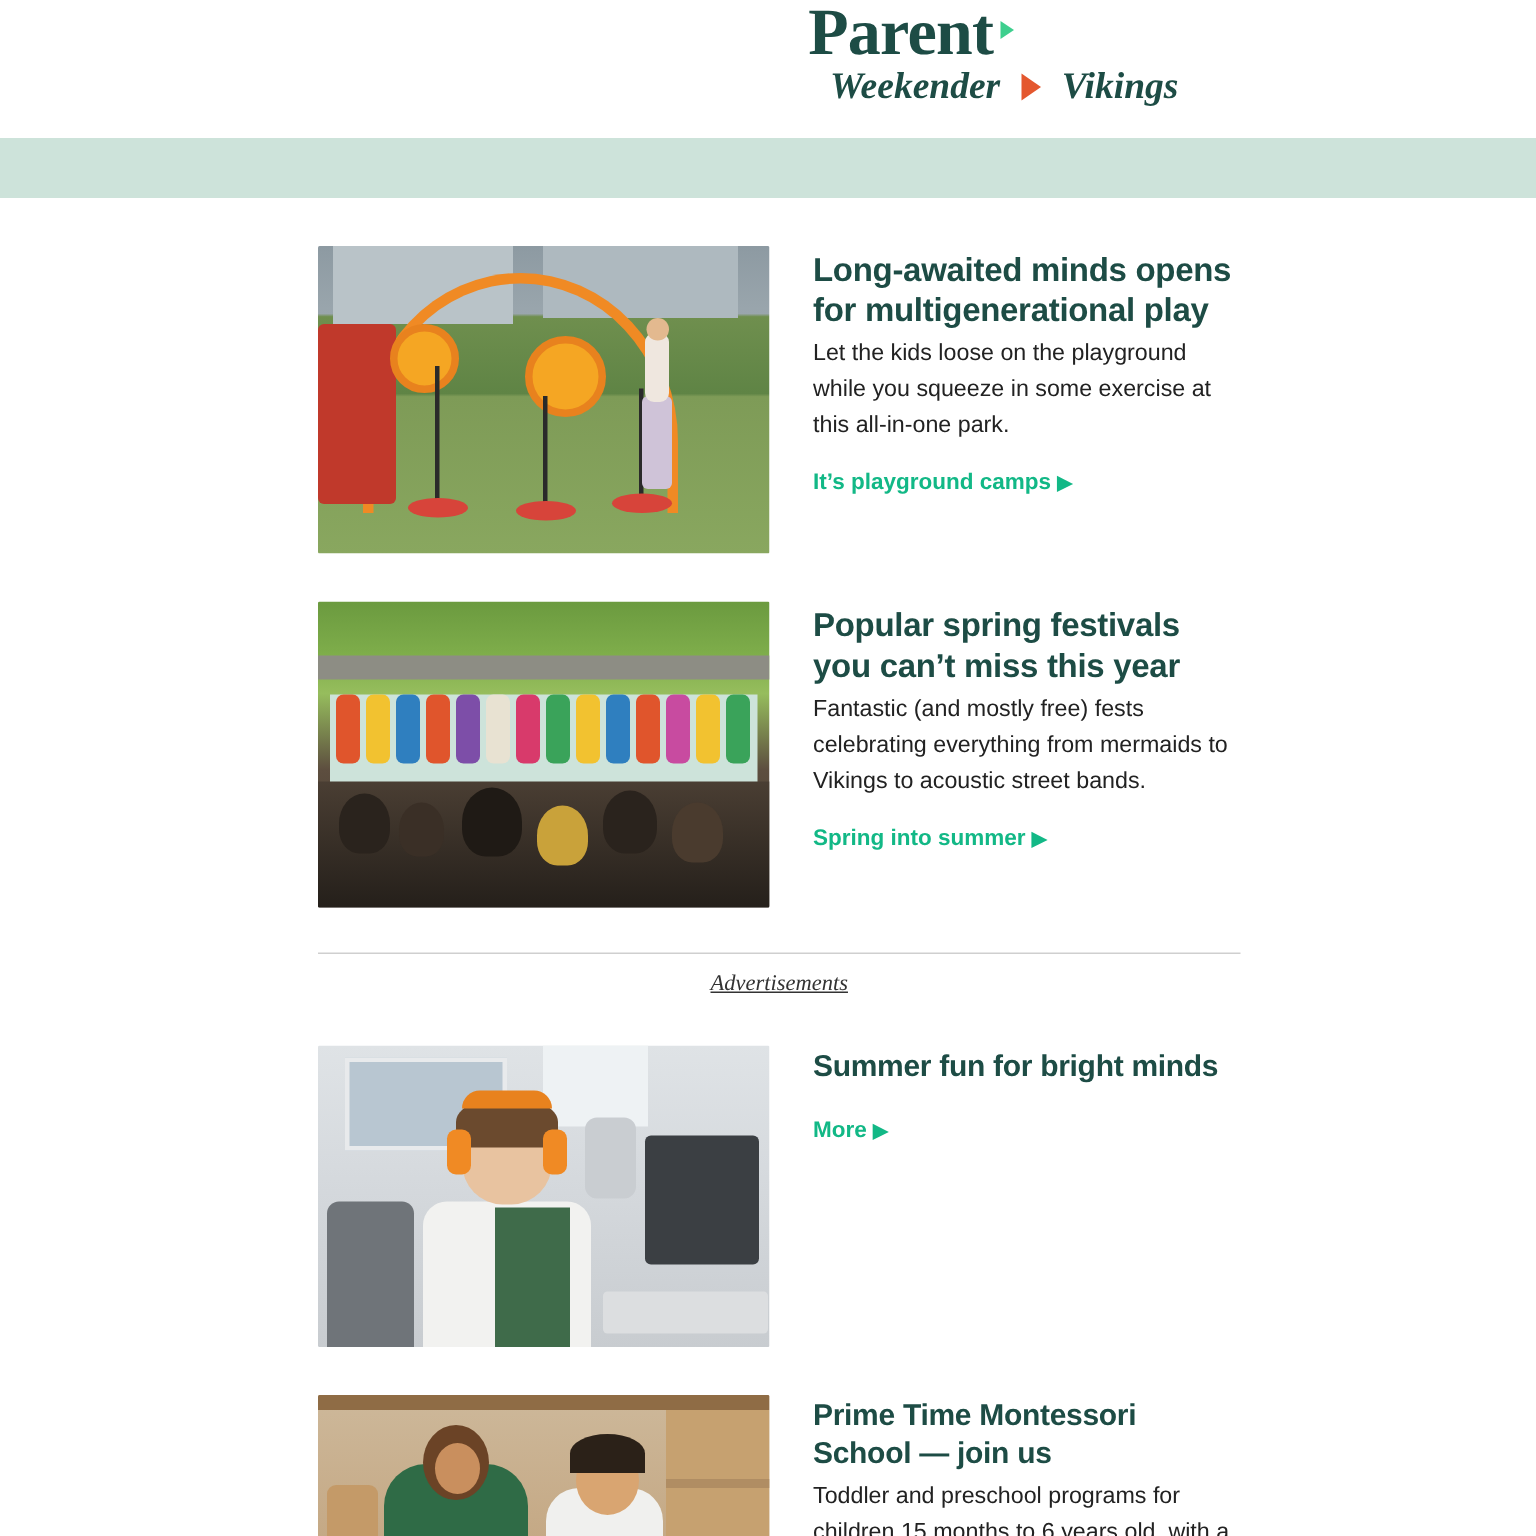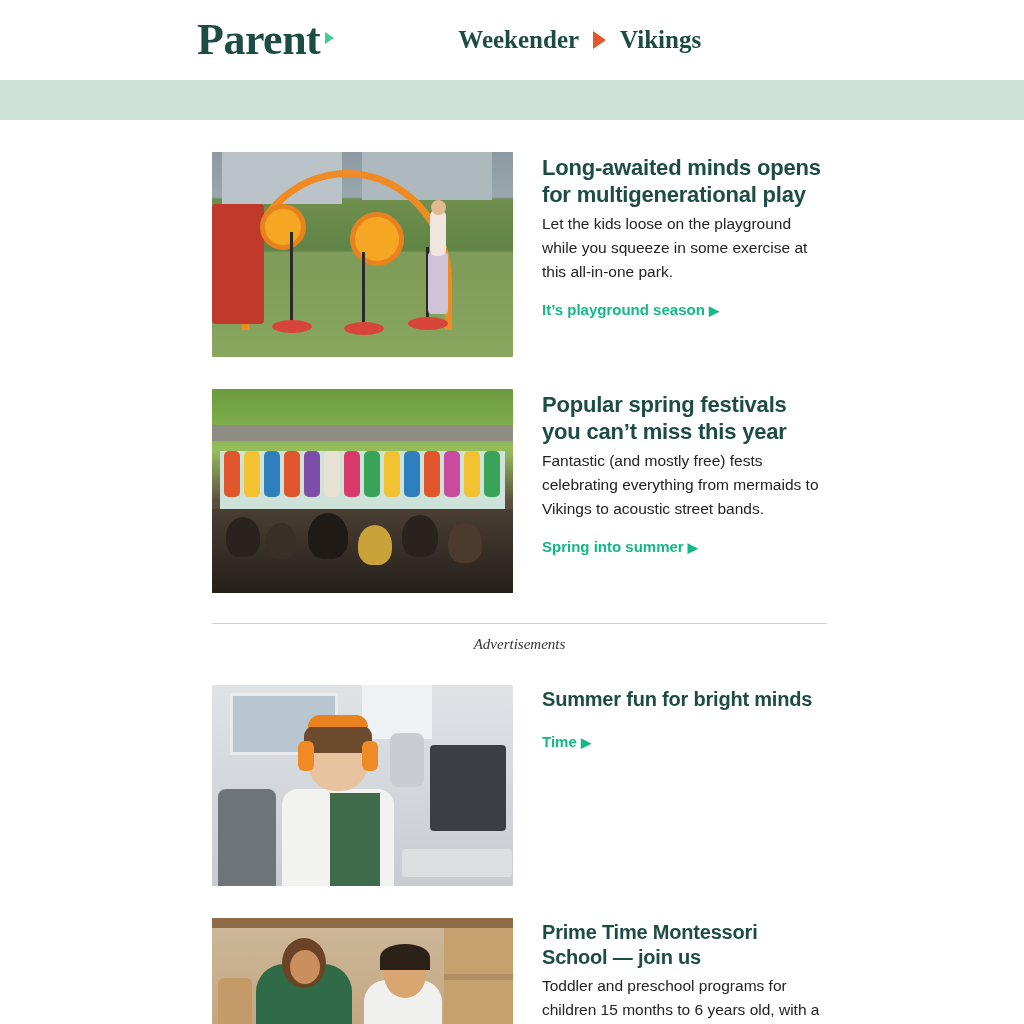--- a/index.html
+++ b/index.html
@@ -13,25 +13,26 @@
   .page {
     width: 1024px;
     min-height: 1024px;
     background: #ffffff;
     position: relative;
     overflow: hidden;
   }
 
   
   .header {
-    height: 80px;
+    height: 92px;
     background: #ffffff;
     display: flex;
     align-items: center;
     padding-left: 197px;
+    flex-direction: column;
   }
   .logo {
     font-family: "Liberation Serif", serif;
     font-weight: bold;
     font-size: 44px;
     line-height: 44px;
     color: #1d4c45;
     letter-spacing: -0.5px;
     position: relative;
     padding-right: 20px;
@@ -61,20 +62,21 @@
   }
   .nav {
     margin-left: 118px;
     display: flex;
     align-items: center;
     gap: 14px;
     font-family: "Liberation Serif", serif;
     font-weight: bold;
     font-size: 25px;
     color: #1d4c45;
+    font-style: italic;
   }
   .nav-arrow {
     width: 0; height: 0;
     border-left: 13px solid #e4572e;
     border-top: 9px solid transparent;
     border-bottom: 9px solid transparent;
   }
   .band {
     height: 40px;
     background: #cde3da;
@@ -130,20 +132,21 @@
     border-top: 1px solid #cfcfcf;
     text-align: center;
   }
   .adbreak span {
     display: inline-block;
     margin-top: 12px;
     font-family: "Liberation Serif", serif;
     font-style: italic;
     font-size: 15px;
     color: #333333;
+    text-decoration: underline;
   }
 
   
   .ph { position: absolute; }
 
   
   .pg { width: 100%; height: 100%; background: linear-gradient(#8d9aa2 0%, #9aa6ad 22%, #6f8f4e 23%, #5f8445 48%, #7e9b57 49%, #89a75f 100%); }
   .pg .bldg { left: 10px; top: 0; width: 120px; height: 52px; background: #b9c3c8; }
   .pg .bldg2 { left: 150px; top: 0; width: 130px; height: 48px; background: #aeb9bf; }
   .pg .red { left: 0px; top: 52px; width: 52px; height: 120px; background: #c0392b; border-radius: 4px; }
@@ -232,21 +235,21 @@
             <div class="ph disc3"></div>
           <div class="ph kid-l"></div>
             <div class="ph kid-b"></div>
             <div class="ph kid-h"></div>
         </div>
       </div>
       <div class="text">
         <h2 class="headline">Long-awaited minds opens for multigenerational play</h2>
         <p class="dek">Let the kids loose on the playground while you squeeze in some exercise at this all-in-one park.</p>
         <a class="cta" href="#">
-          <span>It’s playground season</span>
+          <span>It’s playground camps</span>
           <span class="tri">▶</span>
         </a>
       </div>
     </div>
 
     <div class="story festival">
       <div class="thumb">
         <div class="fs">
           <div class="ph road"></div>
           <div class="ph band">
@@ -303,21 +306,21 @@
           <div class="ph hp-band"></div>
             <div class="ph hp-l"></div>
             <div class="ph hp-r"></div>
           <div class="ph mon"></div>
             <div class="ph kb"></div>
         </div>
       </div>
       <div class="text">
         <h2 class="headline small">Summer fun for bright minds</h2>
         <a class="cta" href="#">
-          <span>Time</span>
+          <span>More</span>
           <span class="tri">▶</span>
         </a>
       </div>
     </div>
 
     <div class="story ad">
       <div class="thumb">
         <div class="mt">
           <div class="shelf" style="left:0;top:0;width:301px;height:10px;background:#8f6c45"></div>
           <div class="shelf" style="left:232px;top:10px;width:69px;height:140px;background:#c6a170"></div>

